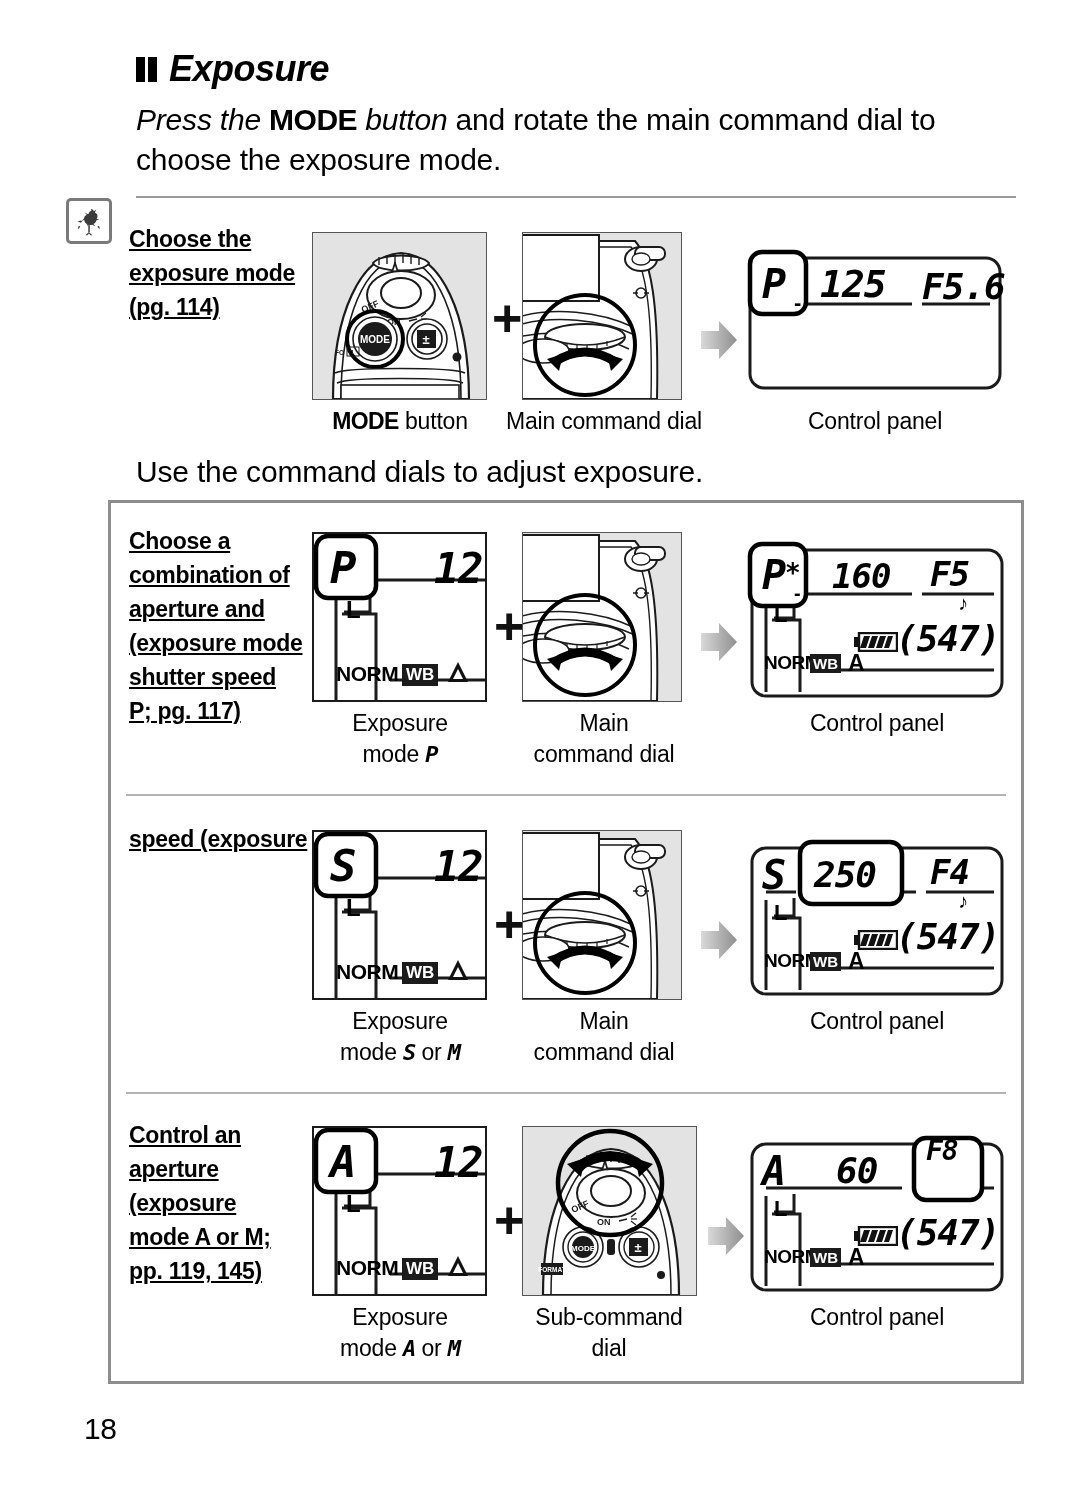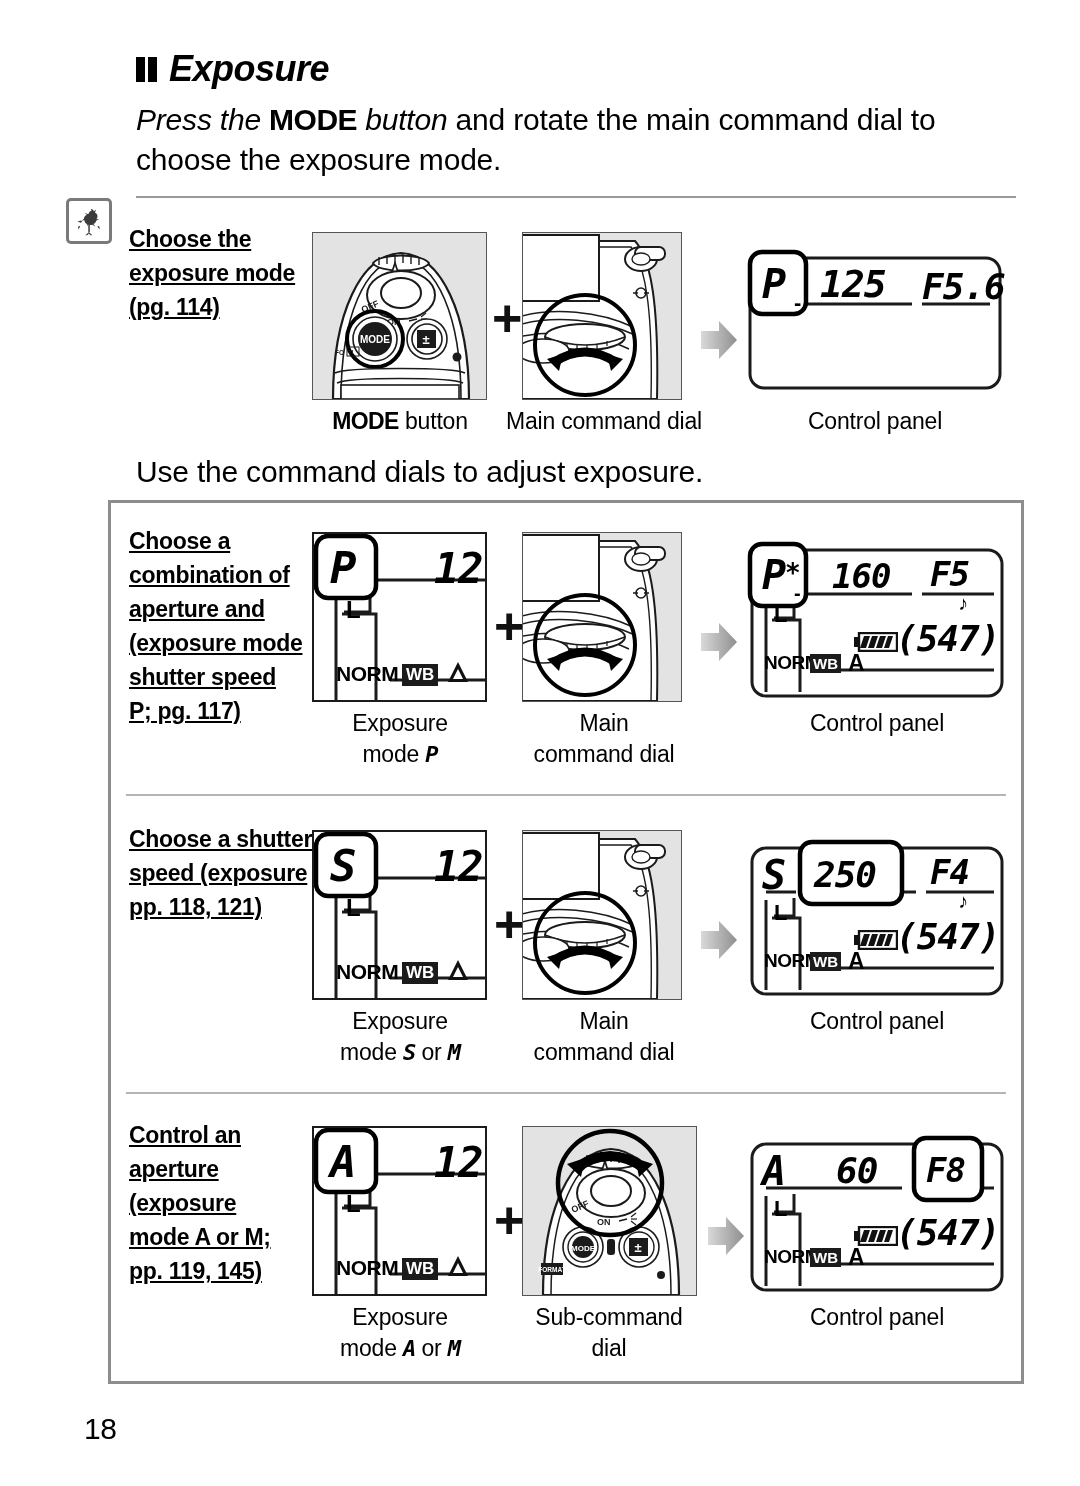--- a/index.html
+++ b/index.html
@@ -396,23 +396,21 @@
     <div>Main</div>
     <div>command dial</div>
   </div>
   <div class="caption" style="left:700px; top:708px; width:266px;">
     <div>Control panel</div>
   </div>
 
   <div class="sub-rule" style="left:82px; top:794px; width:880px;"></div>
 
   <div class="steptext" style="left:85px; top:822px; width:200px;">
-    <div>Choose a shutter</div>
     <div>speed (exposure</div>
-    <div>pp. 118, 121)</div>
   </div>
 
   <div class="panelbox whitebg thinborder" style="left:268px; top:830px; width:175px; height:170px; border-width:2px; border-color:#1b1b1b;">
     <svg width="171" height="166" viewBox="0 0 171 166">
       <path d="M48 46 H171" stroke="#1b1b1b" stroke-width="3"></path>
       <path d="M30 78 H56 V52" fill="none" stroke="#1b1b1b" stroke-width="3"></path>
       <path d="M28 80 H62 V166" fill="none" stroke="#1b1b1b" stroke-width="3"></path>
       <path d="M22 60 V166" stroke="#1b1b1b" stroke-width="3"></path>
       <path d="M76 146 H171" stroke="#1b1b1b" stroke-width="3"></path>
       <rect x="2" y="2" width="60" height="62" rx="12" fill="#fff" stroke="#000" stroke-width="4.5"></rect>
@@ -620,21 +618,21 @@
       <path d="M22 54 H158" stroke="#1b1b1b" stroke-width="3"></path>
       <path d="M240 54 H250" stroke="#1b1b1b" stroke-width="3"></path>
       <path d="M30 78 H50 V60" fill="none" stroke="#1b1b1b" stroke-width="3"></path>
       <path d="M28 80 H56 V152" fill="none" stroke="#1b1b1b" stroke-width="3"></path>
       <path d="M22 62 V152" stroke="#1b1b1b" stroke-width="3"></path>
       <path d="M72 130 H250" stroke="#1b1b1b" stroke-width="3"></path>
       <rect x="170" y="4" width="68" height="62" rx="12" fill="#fff" stroke="#000" stroke-width="4.5"></rect>
     </svg>
     <div style="position:absolute; left:18px; top:14px; font-size:40px;" class="lcdglyph">A</div>
     <div style="position:absolute; left:92px; top:16px; font-size:36px;" class="lcdglyph">60</div>
-    <div style="position:absolute; left:182px; top:16px; font-size:34px;" class="lcdglyph">F8</div>
+    <div style="position:absolute; left:182px; top:0; font-size:28px;" class="lcdglyph">F8</div>
     <div style="position:absolute; left:110px; top:92px;">
       <svg width="44" height="20" viewBox="0 0 44 20">
         <rect x="0" y="5" width="4" height="10" fill="#111"></rect>
         <rect x="5" y="1" width="38" height="18" fill="#fff" stroke="#111" stroke-width="2.4"></rect>
         <g fill="#111">
             <path d="M10 4 h6 l-4 12 h-6z"></path>
             <path d="M18 4 h6 l-4 12 h-6z"></path>
             <path d="M26 4 h6 l-4 12 h-6z"></path>
             <path d="M34 4 h5 l-4 12 h-5z"></path>
           </g>

